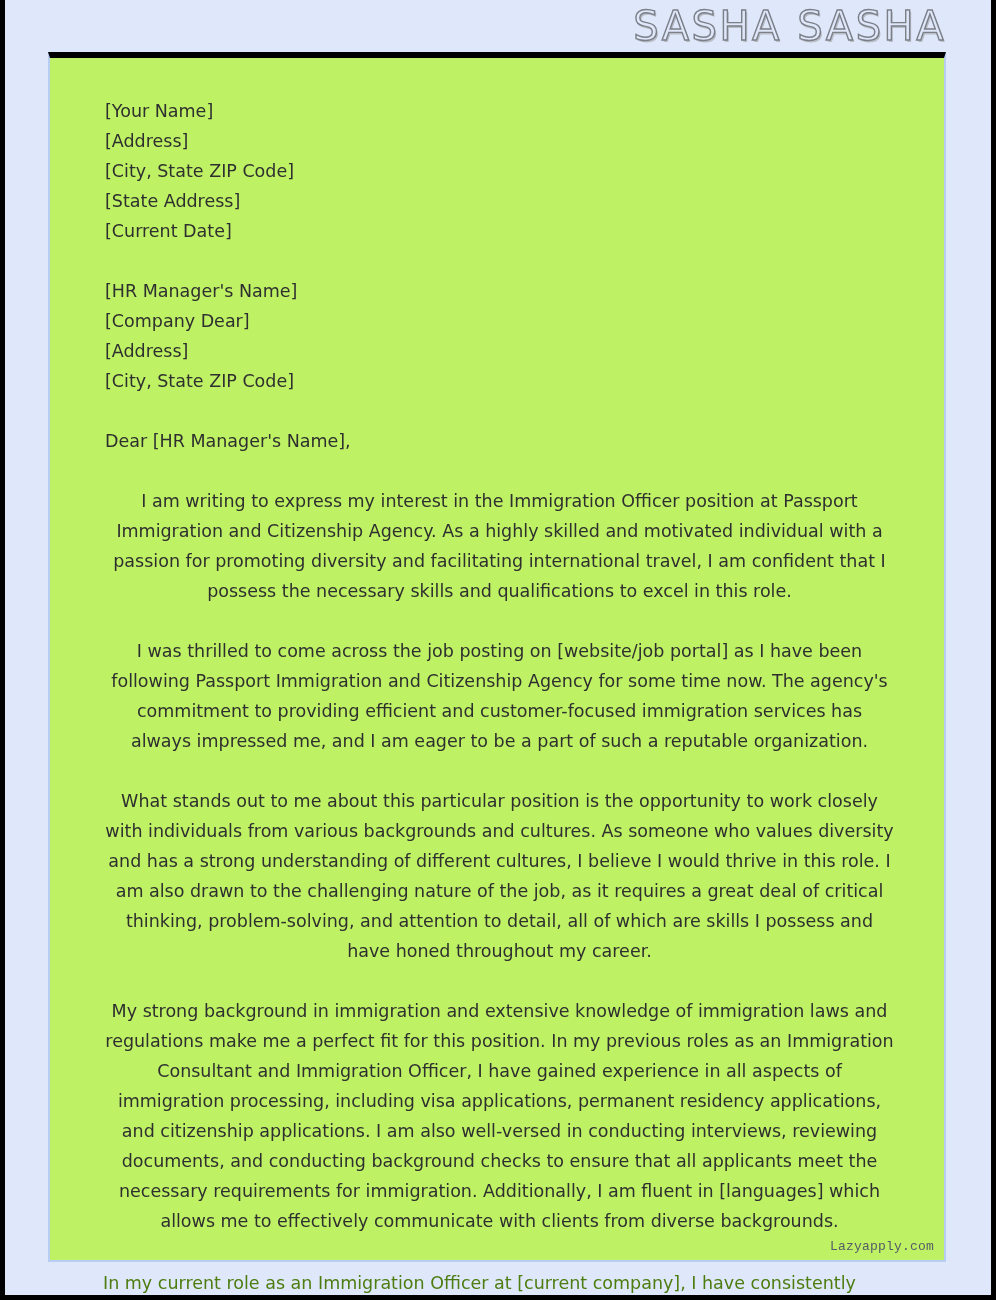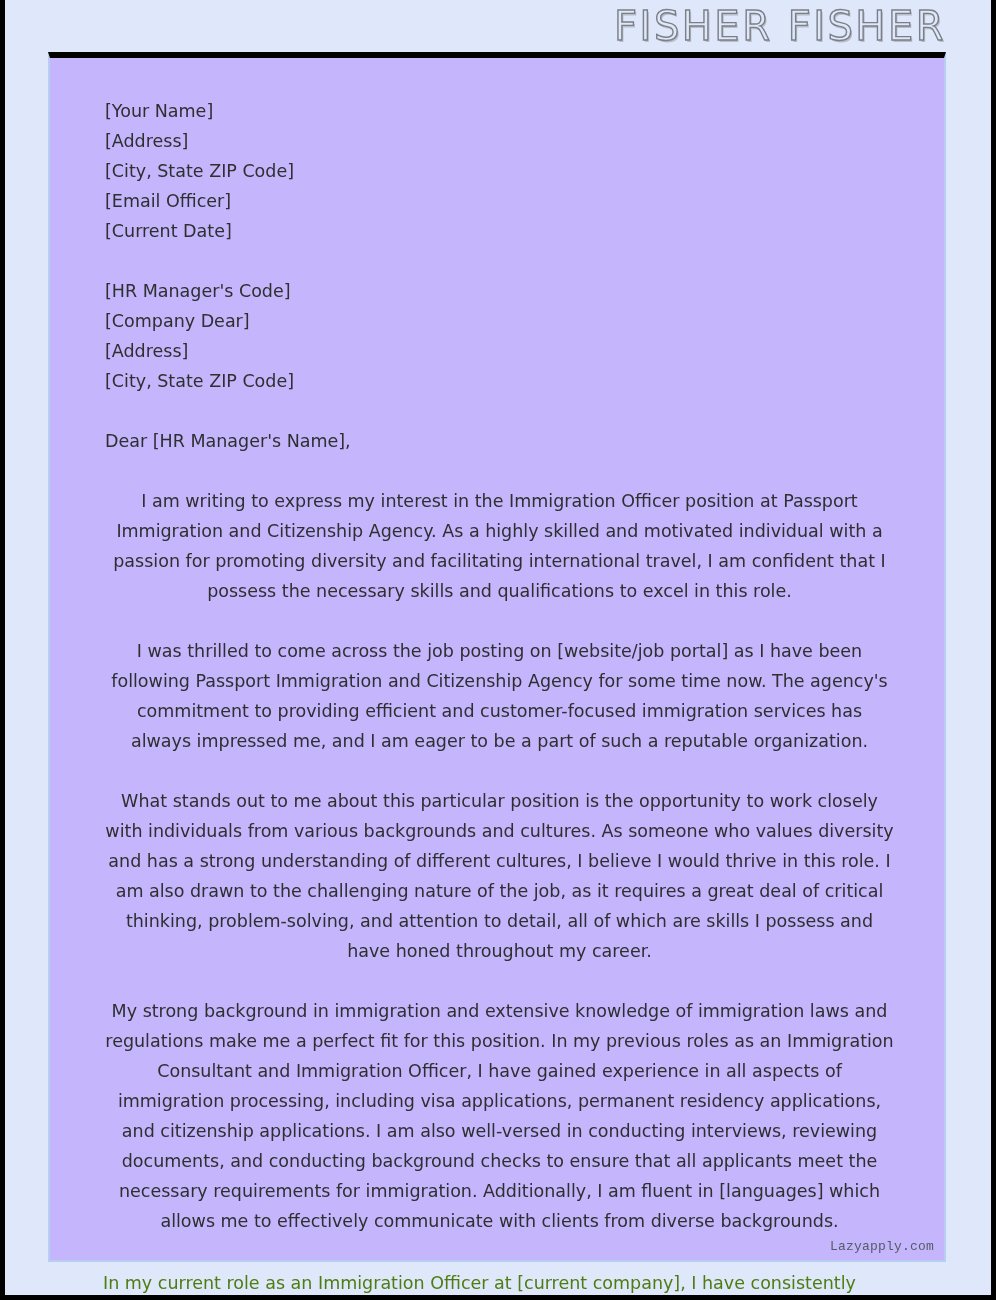--- a/index.html
+++ b/index.html
@@ -56,21 +56,21 @@
     white-space: nowrap;
   }
 
   
   #letter-card {
     position: absolute;
     left: 43px;
     top: 52px;
     width: 898px;
     height: 1210px;
-    background: #c4b5fd;
+    background: #bef264;
     border-top: 6px solid #000000;
     border-left: 2px solid #b7cdf2;
     border-right: 2px solid #b7cdf2;
     border-bottom: 2px solid #b7cdf2;
     overflow: hidden;
   }
 
   #letter-body {
     padding: 38px 50px 0 55px;
   }
@@ -115,35 +115,35 @@
     color: #4d7c0f;
     white-space: nowrap;
   }
 </style>
 </head>
 <body>
 
 <div id="outer-frame">
 
   <div id="header-band">
-    <div id="candidate-name">FISHER FISHER</div>
+    <div id="candidate-name">SASHA SASHA</div>
   </div>
 
   <div id="letter-card">
     <div id="letter-body">
 
       <div class="doc-line">[Your Name]</div>
       <div class="doc-line">[Address]</div>
       <div class="doc-line">[City, State ZIP Code]</div>
-      <div class="doc-line">[Email Officer]</div>
+      <div class="doc-line">[State Address]</div>
       <div class="doc-line">[Current Date]</div>
 
       <div class="block-gap"></div>
 
-      <div class="doc-line">[HR Manager's Code]</div>
+      <div class="doc-line">[HR Manager's Name]</div>
       <div class="doc-line">[Company Dear]</div>
       <div class="doc-line">[Address]</div>
       <div class="doc-line">[City, State ZIP Code]</div>
 
       <div class="block-gap"></div>
 
       <div class="doc-line">Dear [HR Manager's Name],</div>
 
       <div class="block-gap"></div>
 

